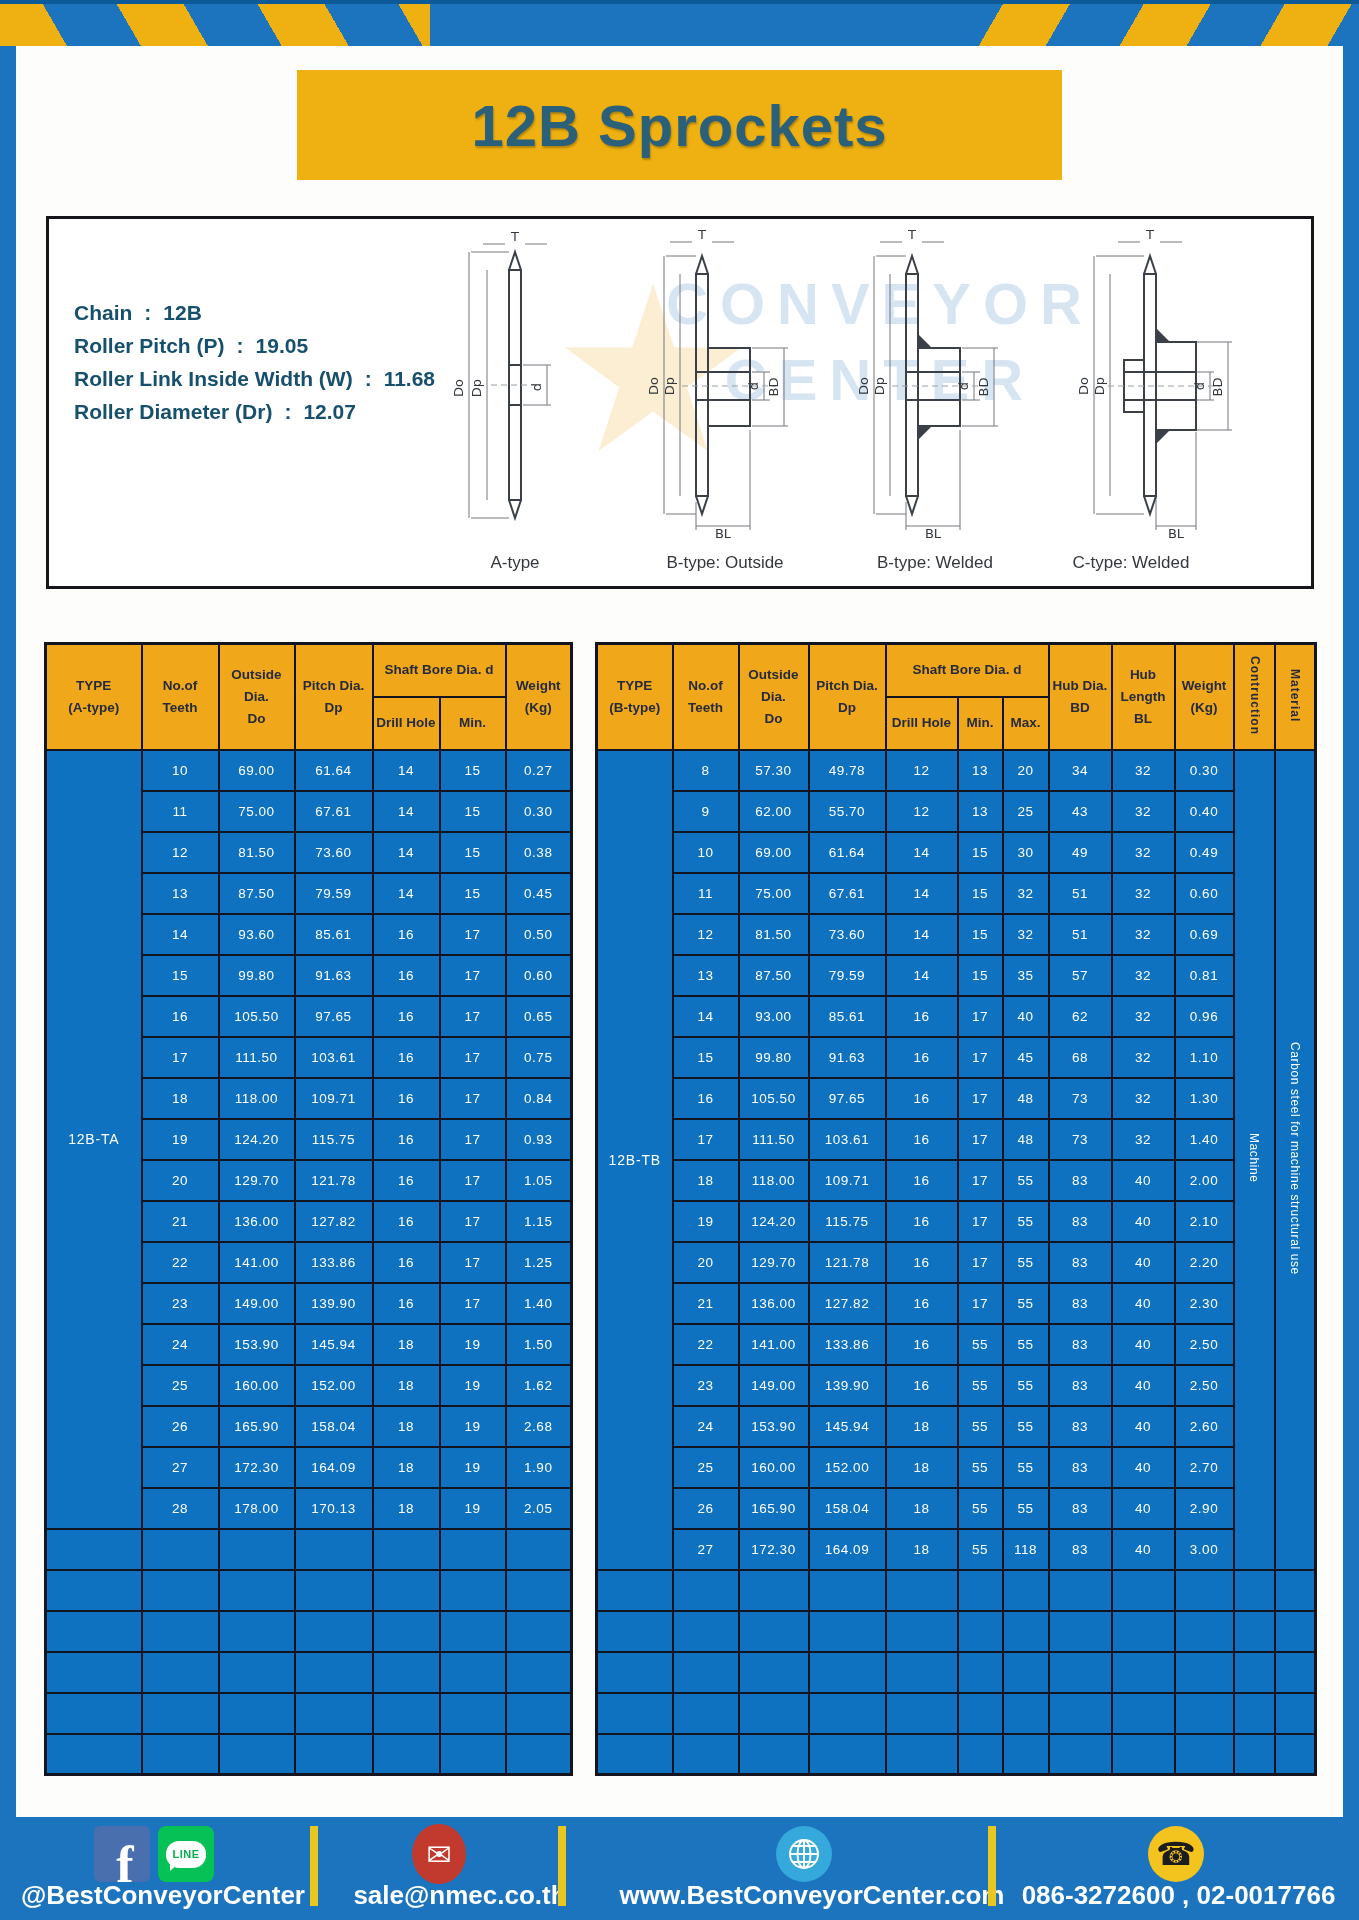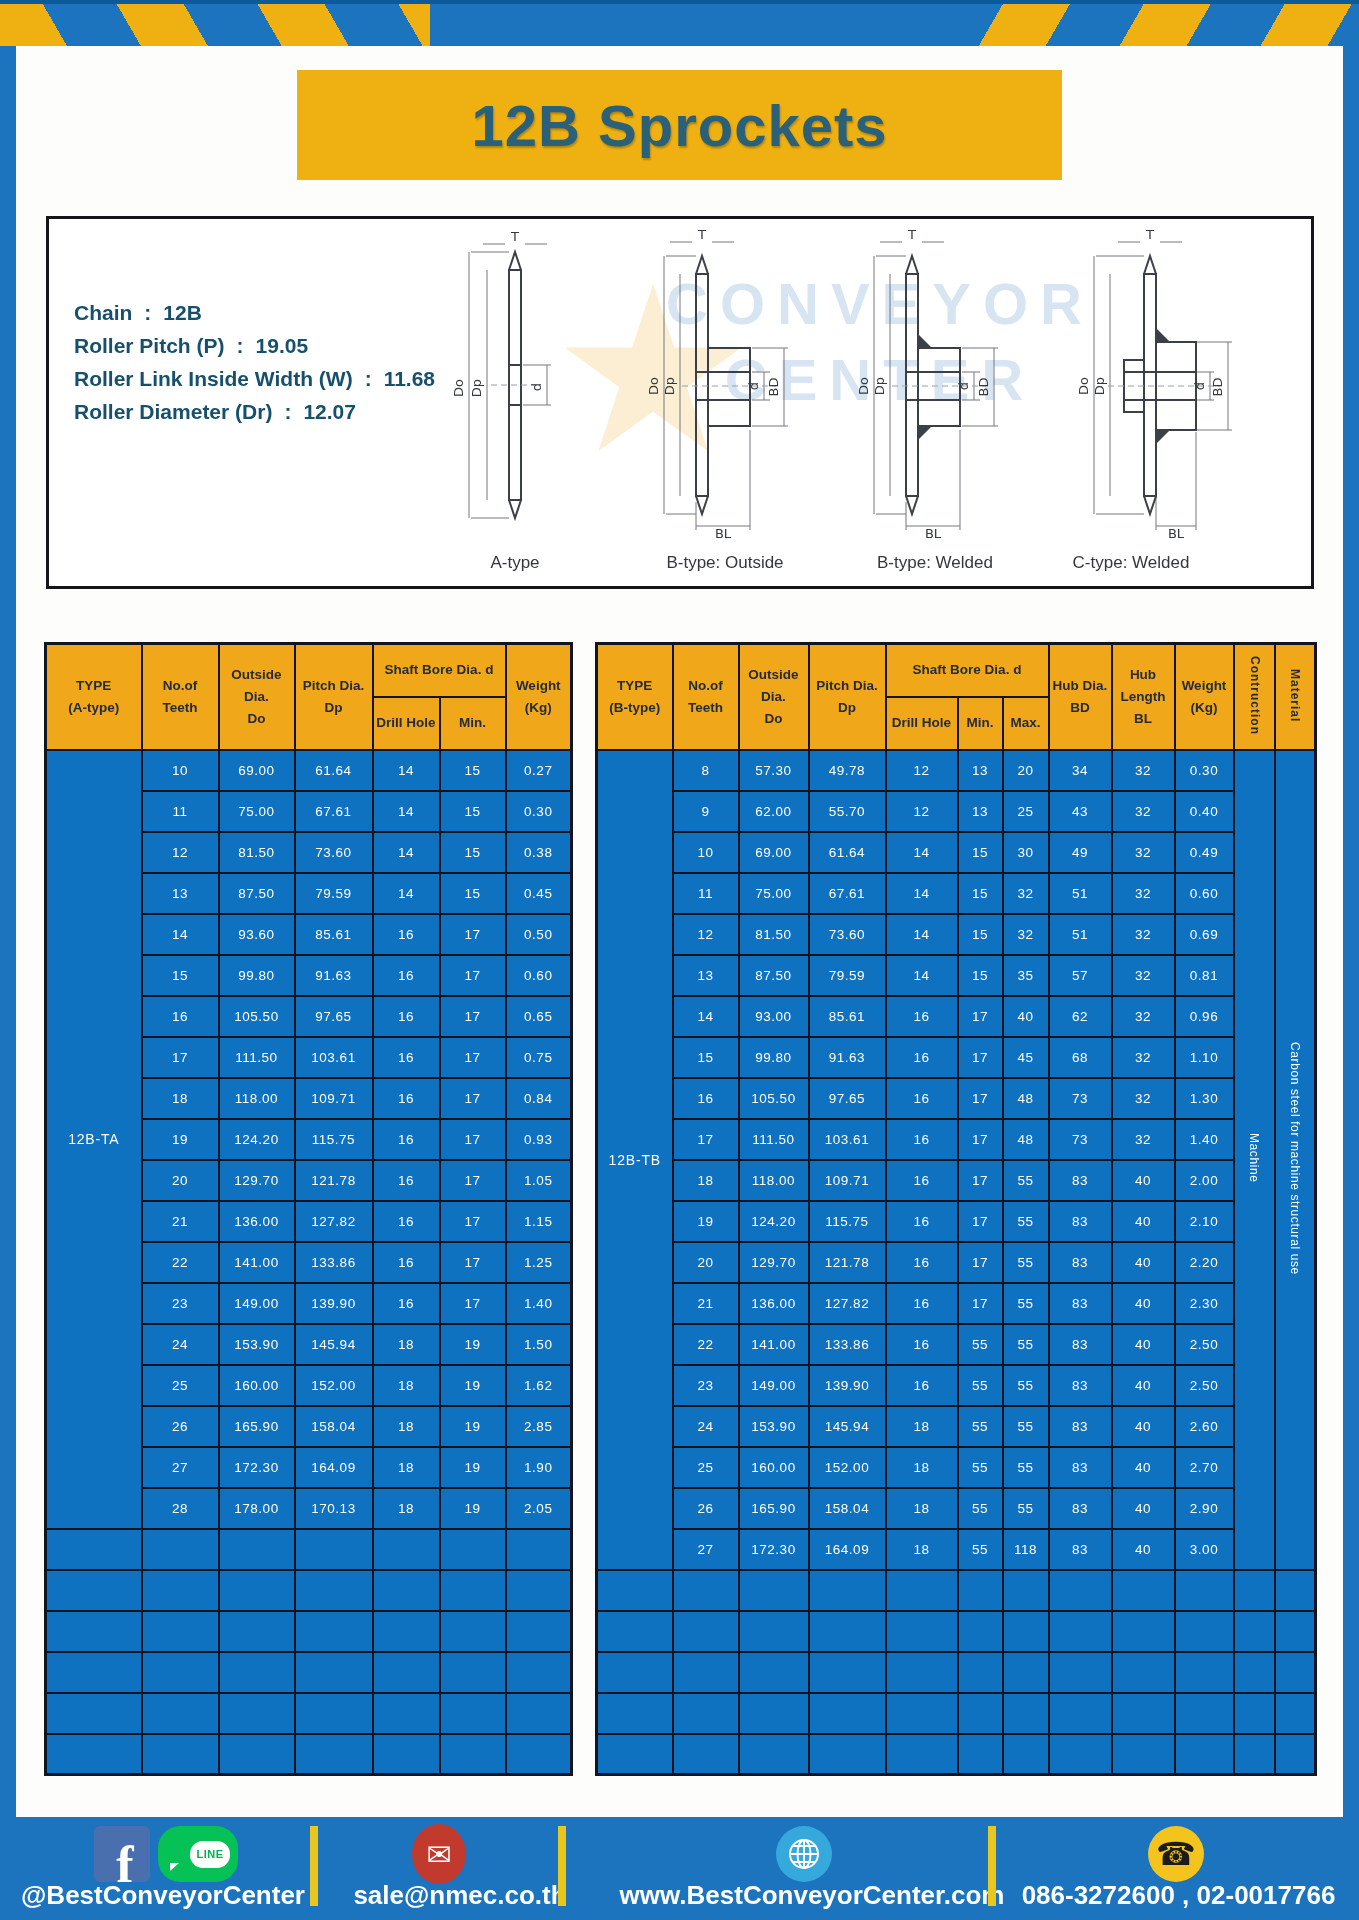--- a/index.html
+++ b/index.html
@@ -51,21 +51,21 @@
   .sp td.vcell div{display:inline-block;writing-mode:vertical-rl;font-size:12px;letter-spacing:0.6px;}
   
   .footer-band{position:absolute;left:0;top:1813px;width:1359px;height:107px;background:#1b74bd;}
   .fdiv{position:absolute;top:1822px;width:8px;height:80px;background:#e9c71e;}
   .flabel{position:absolute;top:1876px;font-size:26px;font-weight:bold;color:#ffffff;text-align:center;
           white-space:nowrap;}
   .icon{position:absolute;display:flex;align-items:center;justify-content:center;}
   .fb{left:94px;top:1822px;width:56px;height:56px;background:#4a6faf;border-radius:6px;overflow:hidden;}
   .fb span{color:#fff;font-family:"Liberation Serif",serif;font-weight:bold;font-size:52px;
            position:relative;top:10px;left:3px;}
-  .ln{left:158px;top:1822px;width:56px;height:56px;background:#05c156;border-radius:22px;padding-left:24px;}
+  .ln{left:158px;top:1822px;width:56px;height:56px;background:#05c156;border-radius:8px;}
   .ln .bubble{position:relative;width:40px;height:27px;background:#fff;border-radius:13px;
               display:flex;align-items:center;justify-content:center;}
   .ln .bubble span{color:#05b150;font-size:11px;font-weight:bold;letter-spacing:0.5px;}
   .ln .tail{position:absolute;left:12px;bottom:11px;width:0;height:0;border-left:9px solid #fff;
             border-bottom:8px solid transparent;}
   .ml{left:412px;top:1820px;width:54px;height:60px;background:#c13a2d;border-radius:50%;}
   .ml span{color:#fff;font-size:30px;font-family:"DejaVu Sans",sans-serif;}
   .gl{left:776px;top:1822px;width:56px;height:56px;background:#35a8dc;border-radius:50%;}
   .ph{left:1148px;top:1822px;width:56px;height:56px;background:#f2c41d;border-radius:50%;}
   .ph span{color:#1c1c1c;font-size:32px;font-family:"DejaVu Sans",sans-serif;}
@@ -416,21 +416,21 @@
             <td>18</td>
             <td>19</td>
             <td>1.62</td>
           </tr>
           <tr>
             <td>26</td>
             <td>165.90</td>
             <td>158.04</td>
             <td>18</td>
             <td>19</td>
-            <td>2.85</td>
+            <td>2.68</td>
           </tr>
           <tr>
             <td>27</td>
             <td>172.30</td>
             <td>164.09</td>
             <td>18</td>
             <td>19</td>
             <td>1.90</td>
           </tr>
           <tr>

